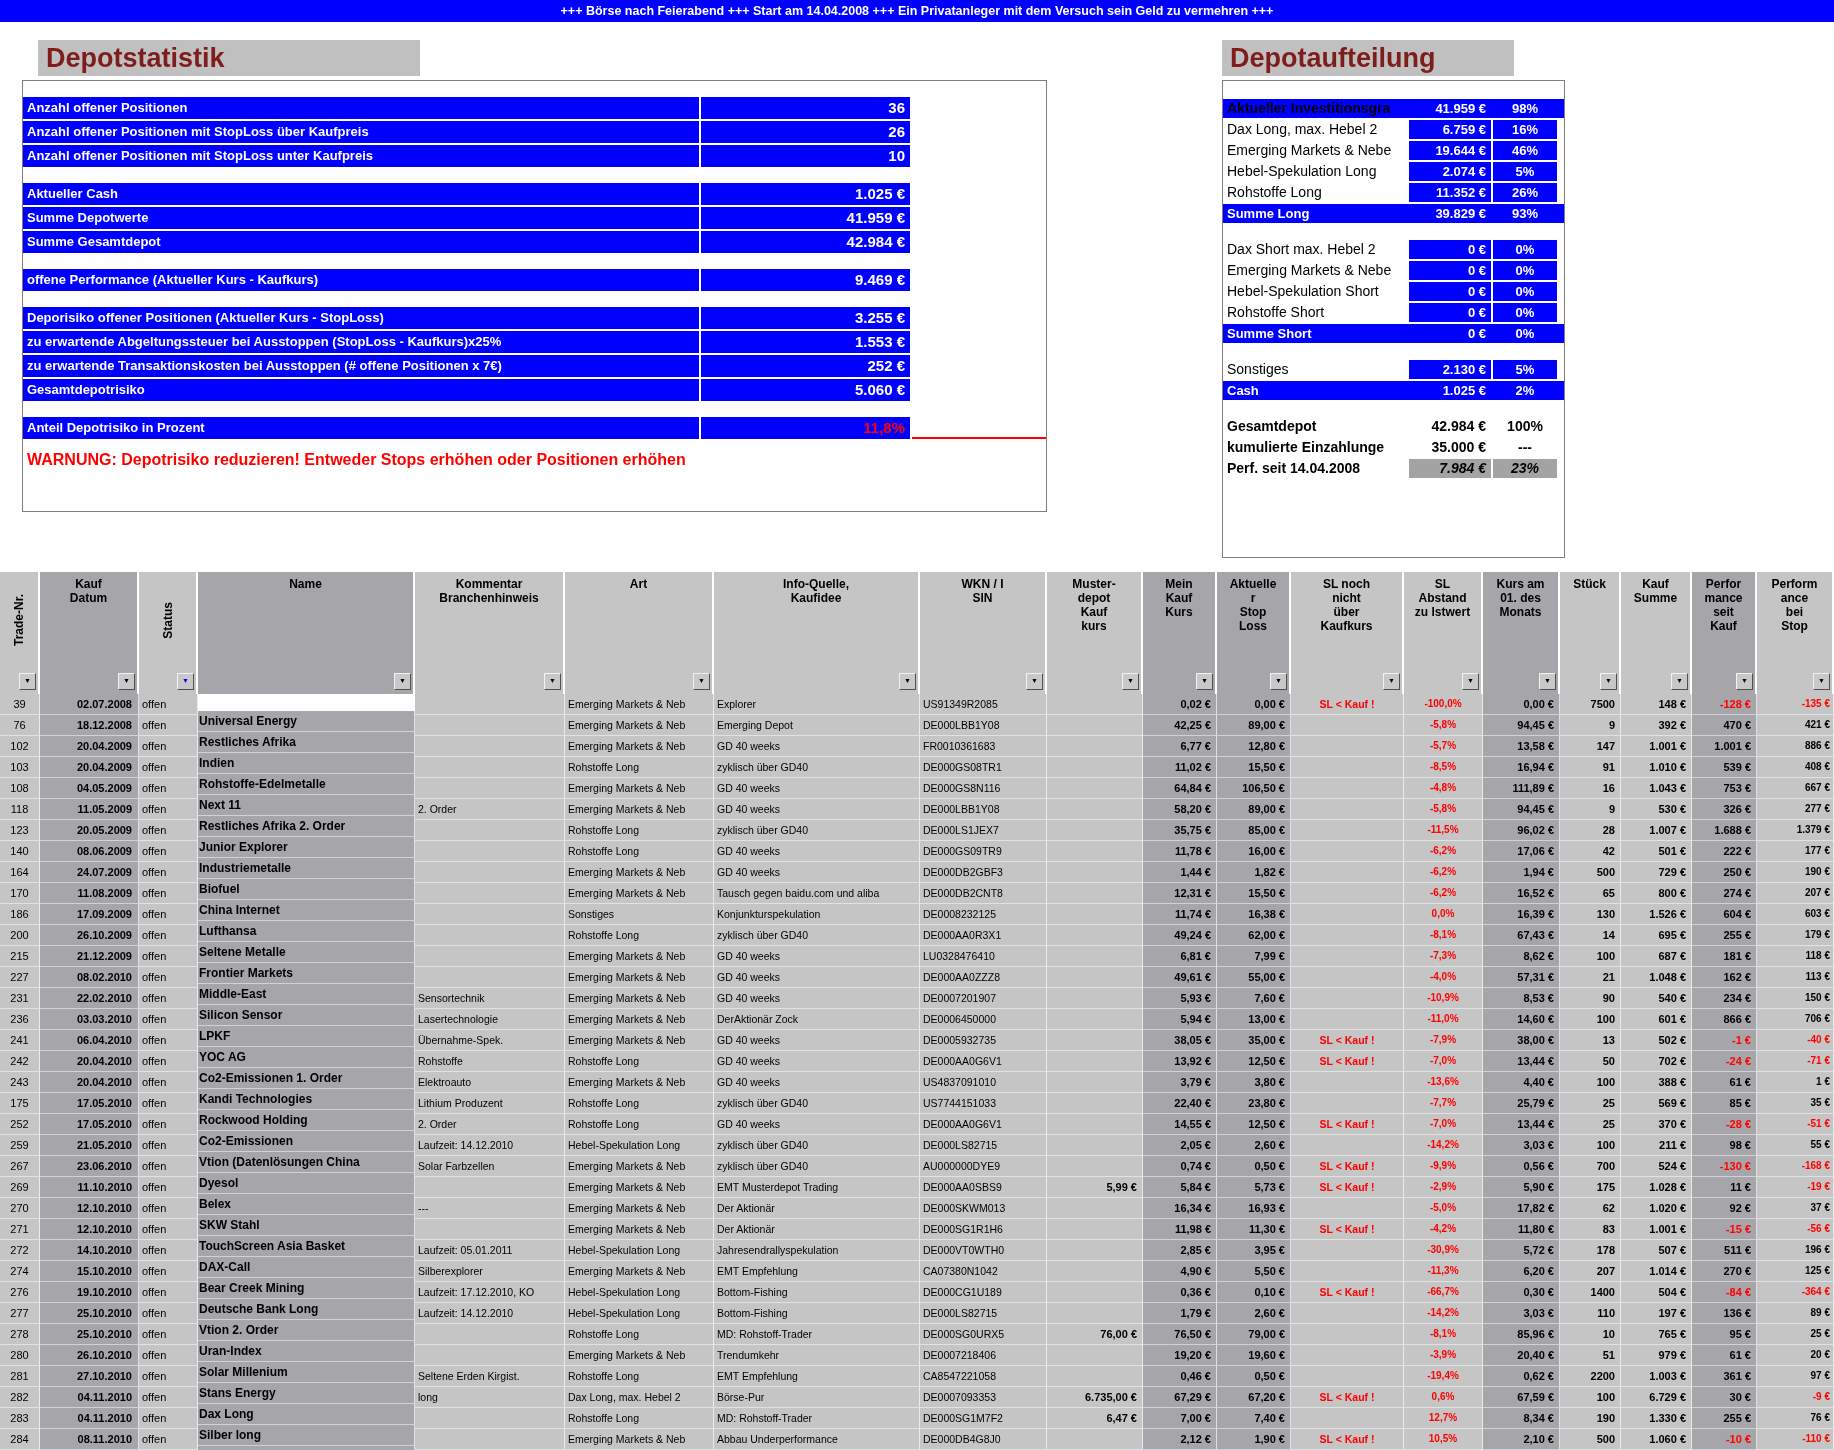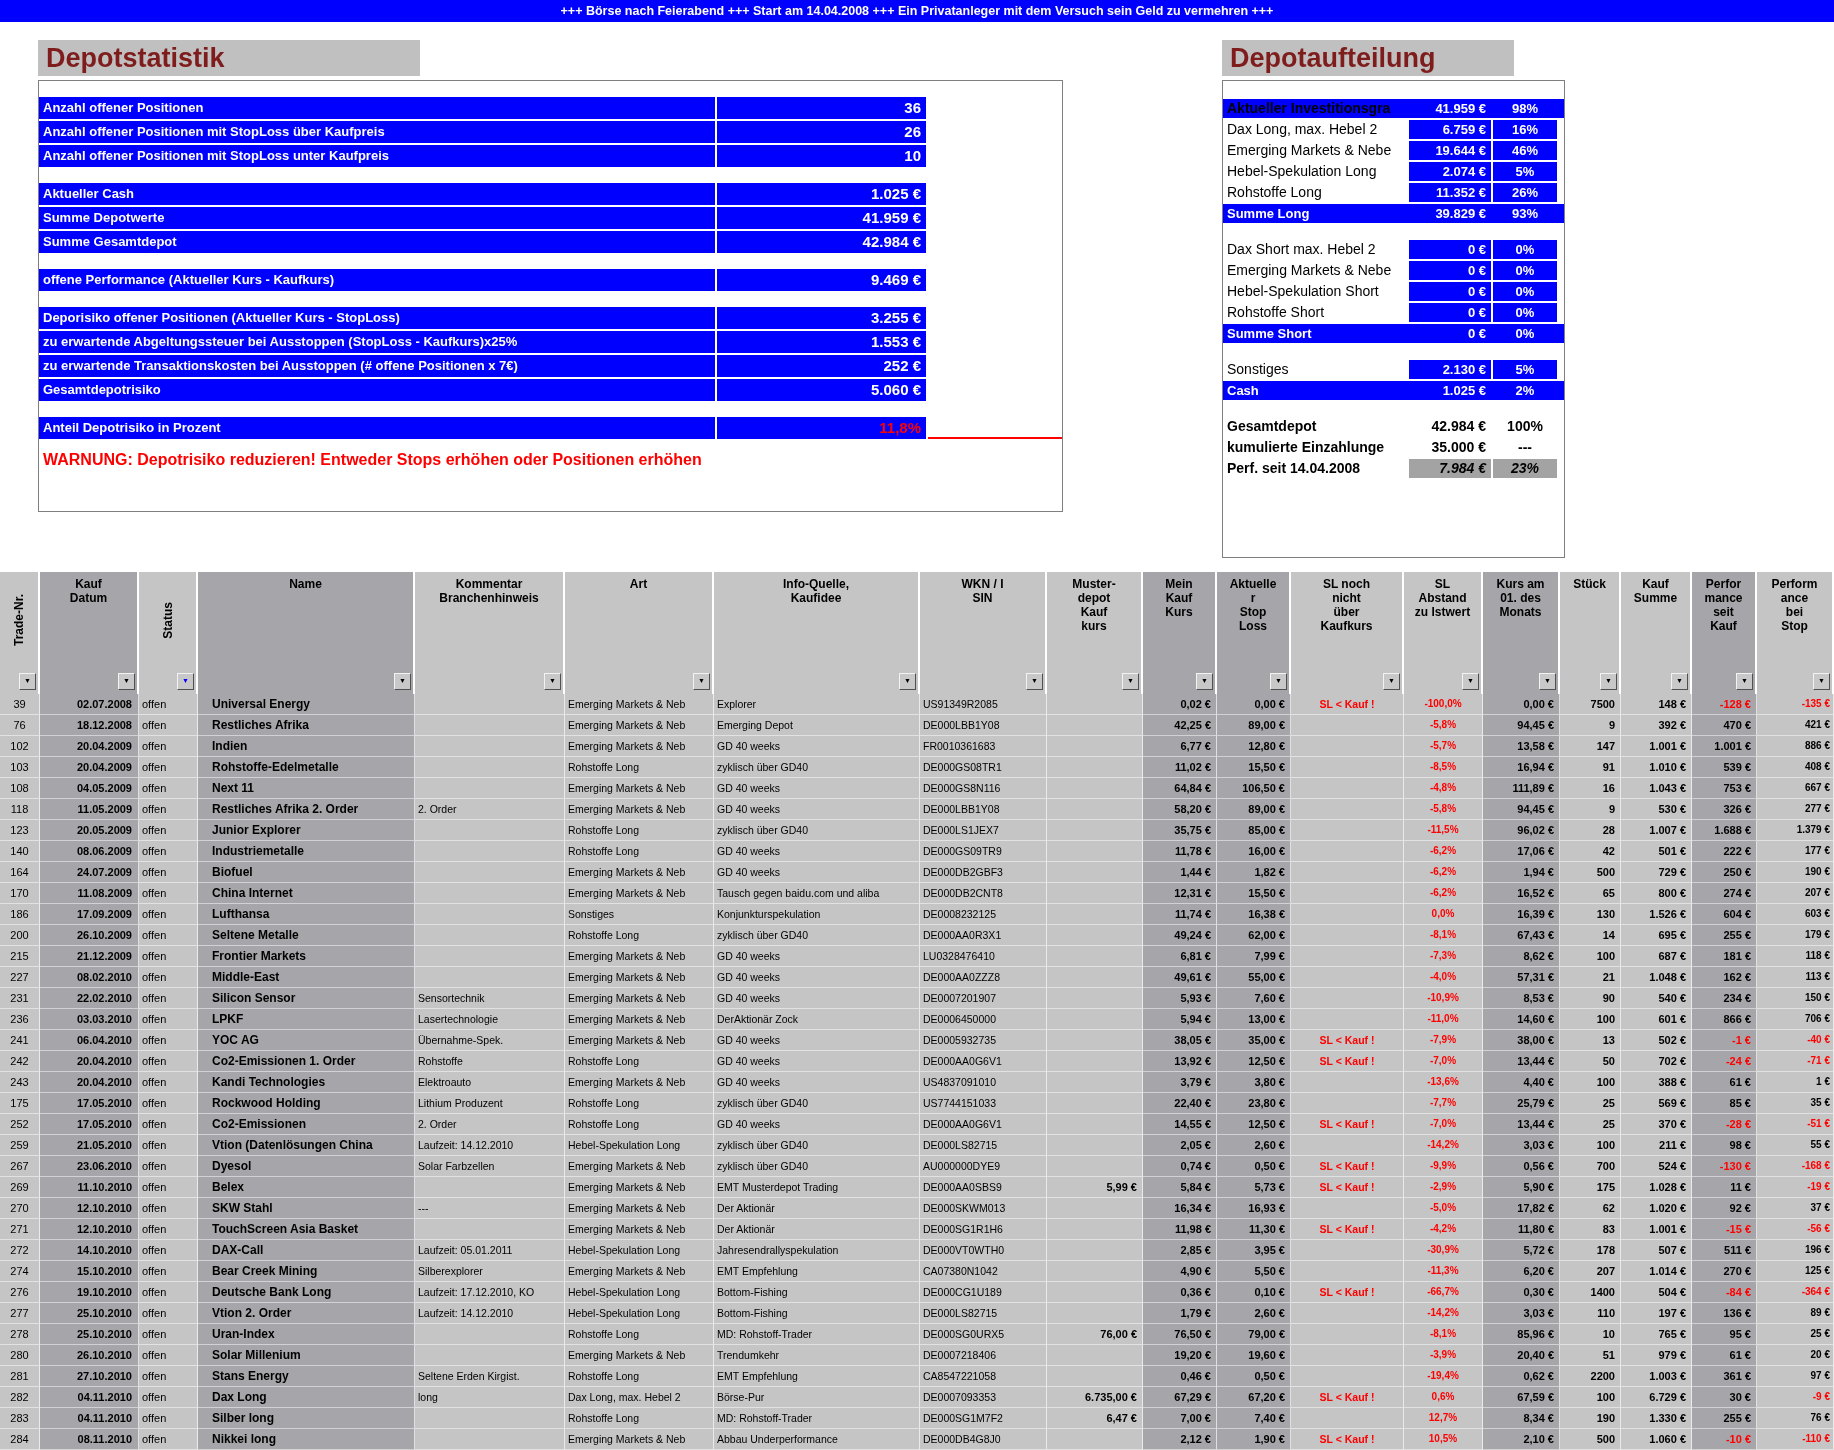--- a/index.html
+++ b/index.html
@@ -9,21 +9,21 @@
   #banner{position:absolute;left:0;top:0;width:1834px;height:22px;background:#0000ff;
     color:#fff;font-weight:bold;font-size:12.5px;text-align:center;line-height:22px;}
 
   
   .ptitle{position:absolute;background:#c0c0c0;color:#7f1d1d;font-weight:bold;
     font-size:27px;line-height:36px;padding-left:8px;box-sizing:border-box;}
   #stat-title{left:38px;top:40px;width:382px;height:36px;}
   #auft-title{left:1222px;top:40px;width:292px;height:36px;}
 
   
-  #stat-box{position:absolute;left:38px;top:80px;width:1025px;height:432px;
+  #stat-box{position:absolute;left:22px;top:80px;width:1025px;height:432px;
     background:#fff;border:1px solid #7f7f7f;box-sizing:border-box;padding-top:16px;}
   .sgroup{margin-bottom:16px;}
   .srow{display:flex;height:22px;margin-bottom:2px;}
   .slabel{flex:0 0 676px;background:#0000ff;color:#fff;font-weight:bold;font-size:13px;
     line-height:22px;padding-left:4px;box-sizing:border-box;overflow:hidden;white-space:nowrap;}
   .svalue{flex:0 0 209px;background:#0000ff;color:#fff;font-weight:bold;font-size:15px;
     line-height:22px;text-align:right;padding-right:5px;box-sizing:border-box;margin-left:2px;}
   .svalue.red{color:#ff0000;}
   .swarn{flex:0 0 134px;background:#ff0000;color:#fff;font-weight:bold;font-size:14px;
     line-height:22px;padding-left:4px;box-sizing:border-box;margin-left:2px;margin-top:20px;}
@@ -65,21 +65,21 @@
   .td{box-sizing:border-box;height:21px;line-height:20px;font-size:11px;color:#000;
     overflow:hidden;white-space:nowrap;border-right:1px solid rgba(255,255,255,.65);
     border-bottom:1px solid rgba(255,255,255,.5);}
   
   .c1,.c3,.c9,.c10,.c13,.c16{background:#a6a6aa;}
   .c0,.c2,.c4,.c5,.c6,.c7,.c8,.c11,.c12,.c14,.c15,.c17{background:#c5c5c5;}
   
   .td.c0{text-align:center;}
   .td.c1{text-align:right;font-weight:bold;padding-right:6px;}
   .td.c2{padding-left:3px;}
-  .td.c3{font-weight:bold;font-size:12px;padding-left:14px;}
+  .td.c3{font-weight:bold;font-size:12px;padding-left:1px;margin-top:17px;}
   .td.c4,.td.c5,.td.c6,.td.c7{padding-left:3px;font-size:10.5px;}
   .td.c8,.td.c9,.td.c10,.td.c13,.td.c14,.td.c15,.td.c16{text-align:right;font-weight:bold;padding-right:5px;}
   .td.c11{text-align:center;color:#ff0000;font-weight:bold;font-size:10.5px;}
   .td.c12{text-align:center;color:#ff0000;font-weight:bold;font-size:10px;}
   .td.c17{text-align:right;font-weight:bold;font-size:10px;padding-right:3px;}
   .td.neg{color:#ff0000;}
 </style>
 </head>
 <body>
 

